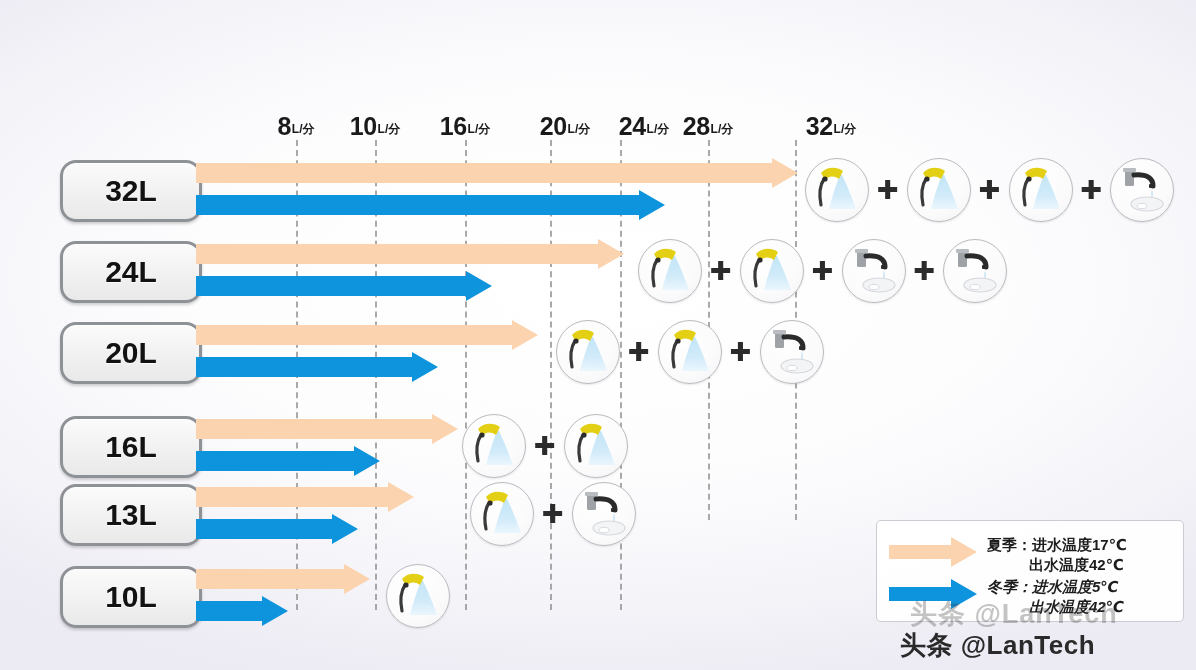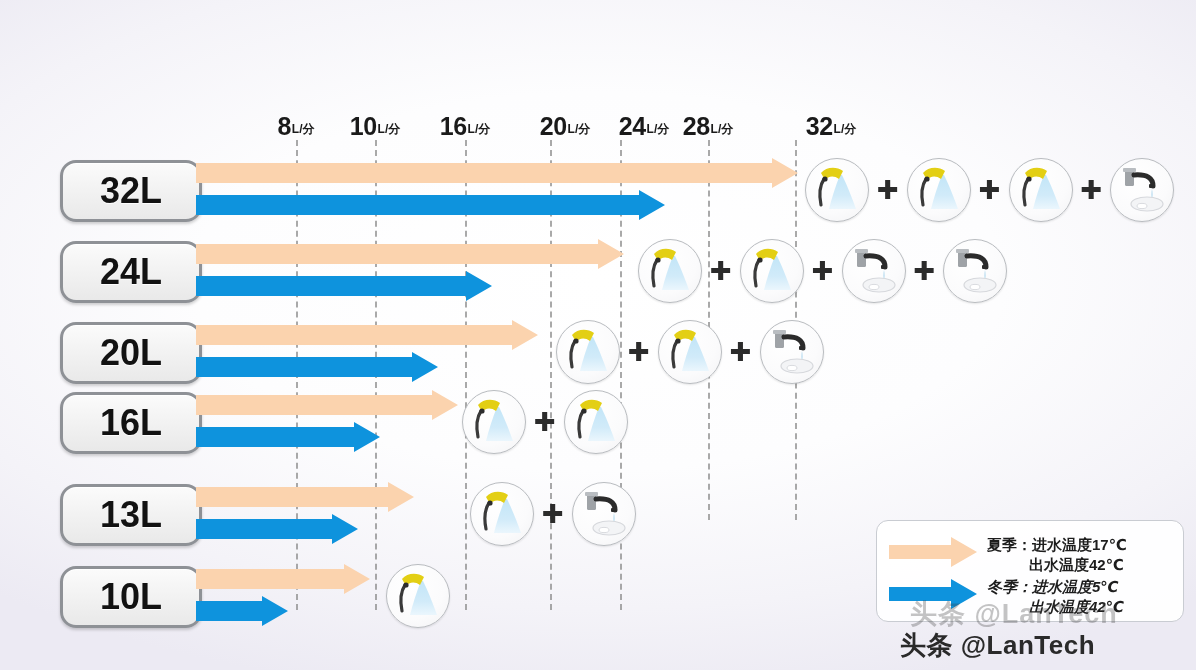--- a/index.html
+++ b/index.html
@@ -38,21 +38,21 @@
 
   
   .row{position:absolute;left:0;width:1196px;height:78px;}
 
   .chip{
     position:absolute;left:60px;top:10px;width:136px;height:56px;
     border:3px solid #8e9196;border-radius:16px;
     background:linear-gradient(180deg,#fbfbfb 0%,#f1f1f1 55%,#e9e9e9 100%);
     box-shadow:0 2px 3px rgba(0,0,0,.18), inset 0 1px 0 #fff;
     display:flex;align-items:center;justify-content:center;
-    font-size:36px;font-weight:bold;color:#121212;letter-spacing:0px;
+    font-size:30px;font-weight:bold;color:#121212;letter-spacing:0px;
     text-shadow:0 1px 0 rgba(255,255,255,.85);
   }
 
   .arrowWrap{position:absolute;left:196px;}
   .arrowWrap svg{display:block;}
 
   
   .icons{position:absolute;display:flex;align-items:center;gap:6px;}
   .plus{
     font-size:26px;font-weight:bold;color:#2b2b2b;line-height:1;
@@ -64,21 +64,21 @@
     background:radial-gradient(circle at 38% 32%, #ffffff 0%, #fbfbfc 60%, #f2f2f4 100%);
     position:relative;overflow:hidden;
     box-shadow:0 1px 2px rgba(0,0,0,.10);
   }
   .ic svg{position:absolute;left:0;top:0;}
 
   
   .legend{
     position:absolute;left:876px;top:520px;width:306px;height:100px;
     border:1px solid #c9ccd2;background:rgba(255,255,255,.92);
-    border-radius:12px;
+    border-radius:5px;
   }
   .legRow{position:absolute;display:flex;align-items:flex-start;}
   .legText{font-size:15px;font-weight:bold;color:#1d1d1d;line-height:1.35;white-space:nowrap;}
   .legText .l2{display:block;margin-left:42px;}
 
   
   .wm-main{
     position:absolute;left:900px;top:628px;
     font-size:26px;font-weight:bold;color:#2a2a2a;white-space:nowrap;
     letter-spacing:.5px;
@@ -298,21 +298,21 @@
               <rect x="12" y="9" width="13" height="4" rx="1" fill="#b9bdc1"></rect>
               <path d="M23 16 C36 15 42 19 42 27" stroke="#2b2b2b" stroke-width="5" fill="none" stroke-linecap="round"></path>
               <rect x="38" y="25" width="6" height="4" rx="1" fill="#2b2b2b"></rect>
               <path d="M41 30 C40 34 40 37 41 40 C42 37 42 34 41 30 Z" fill="#bfe0f2"></path>
               <ellipse cx="36" cy="45" rx="16" ry="7" fill="#f3f4f6" stroke="#d6d8dc" stroke-width="1.2"></ellipse>
               <ellipse cx="31" cy="47" rx="5" ry="2.6" fill="#ffffff" stroke="#d9dbdf" stroke-width="1"></ellipse>
             </svg>
           </div>
         </div>
       </div>
-      <div class="row" style="top: 382px;">
+      <div class="row" style="top: 406px;">
         <div class="chip">16L</div>
         <div class="arrowWrap" style="top: 8px;">
           <svg width="266" height="64" viewBox="0 0 266 64">
             <polygon points="0,5 236,5 236,0 262,15 236,30 236,25 0,25" fill="#fbd3ae"></polygon>
             <polygon points="0,37 158,37 158,32 184,47 158,62 158,57 0,57" fill="#0e93dd"></polygon>
           </svg>
         </div>
         <div class="icons" style="left: 462px; top: 8px;">
           <div class="ic">
             <svg width="62" height="62" viewBox="0 0 62 62">

